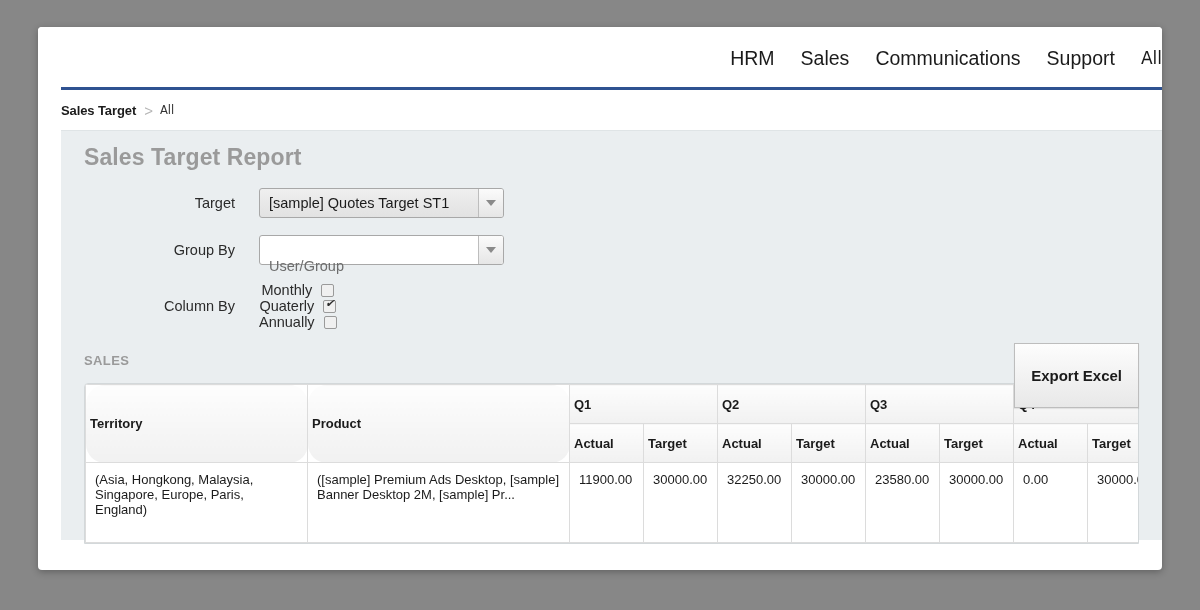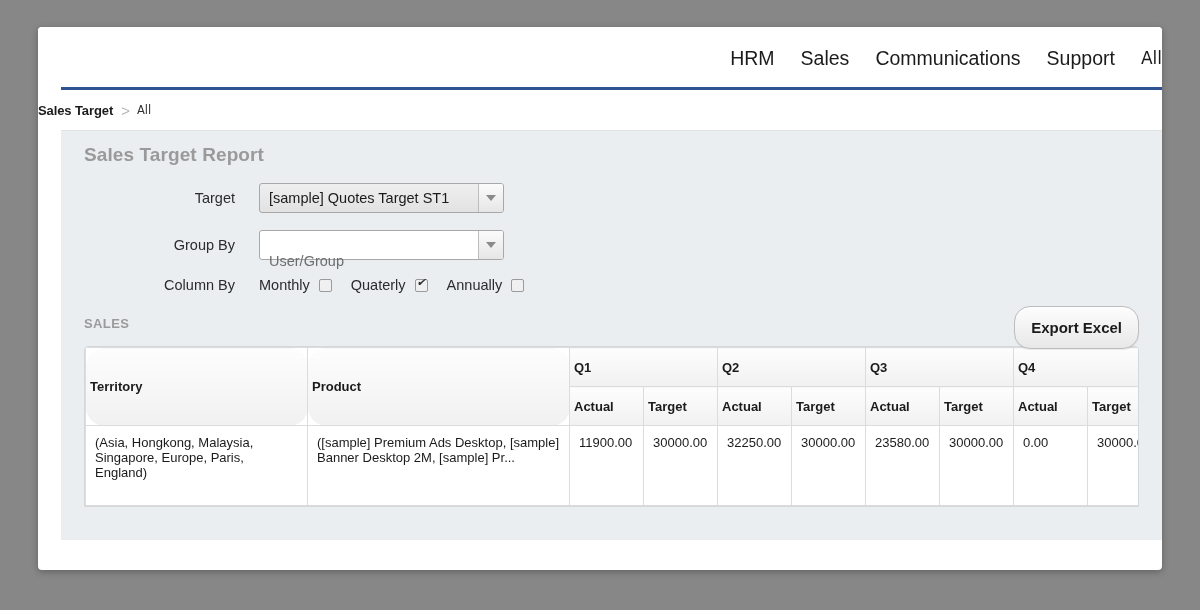--- a/index.html
+++ b/index.html
@@ -53,20 +53,21 @@
   }
   .nav-item.nav-all {
     font-family: "DejaVu Sans", sans-serif;
     font-size: 17px;
     margin-right: 0;
   }
 
   
   #breadcrumb {
     height: 40px;
+    padding-left: 23px;
     display: flex;
     align-items: center;
     background: #ffffff;
     font-size: 13px;
   }
   .crumb-link {
     color: #1b1b1b;
     font-weight: 600;
     letter-spacing: -0.1px;
     cursor: pointer;
@@ -86,21 +87,21 @@
   
   #report-panel {
     position: relative;
     margin-left: 23px;
     width: 1101px;
     height: 410px;
     background: #eaeef0;
     border-top: 1px solid #dfe4e6;
   }
   #panel-title {
-    font-size: 19px;
+    font-size: 23px;
     font-weight: bold;
     color: #9a9a9a;
     padding: 13px 0 0 23px;
     letter-spacing: 0.1px;
   }
 
   
   #filter-form { padding: 17px 0 0 0; }
   .form-row {
     display: flex;
@@ -155,20 +156,21 @@
     border-right: 5px solid transparent;
     border-top: 6px solid #8a8a8a;
   }
 
   
   .colby-opts {
     display: flex;
     align-items: center;
     font-size: 14.5px;
     color: #2b2b2b;
+    flex-direction: column;
   }
   .colby-opt { display: flex; align-items: center; margin-right: 19px; }
   .colby-opt span { margin-right: 9px; }
   .cb {
     width: 13px; height: 13px;
     border: 1px solid #9a9a9a;
     border-radius: 2px;
     background: #f0f0f0;
     position: relative;
     cursor: pointer;
@@ -193,27 +195,27 @@
     font-size: 13px;
     font-weight: bold;
     color: #9a9a9a;
     letter-spacing: 0.4px;
     padding-top: 6px;
   }
   #export-excel-button {
     position: absolute;
     right: 0;
     top: -4px;
-    padding: 12px 16px;
+    padding: 23px 16px;
     font-size: 15px;
     font-weight: bold;
     color: #1b1b1b;
     background: linear-gradient(#fdfdfd, #e8e8e8);
     border: 1px solid #bdbdbd;
-    border-radius: 16px;
+    border-radius: 0;
     cursor: pointer;
     box-shadow: 0 1px 1px rgba(0,0,0,0.08);
   }
 
   
   #table-wrap {
     margin: 0 23px;
     background: #ffffff;
     border: 1px solid #d3d8da;
     border-radius: 4px 4px 0 0;

